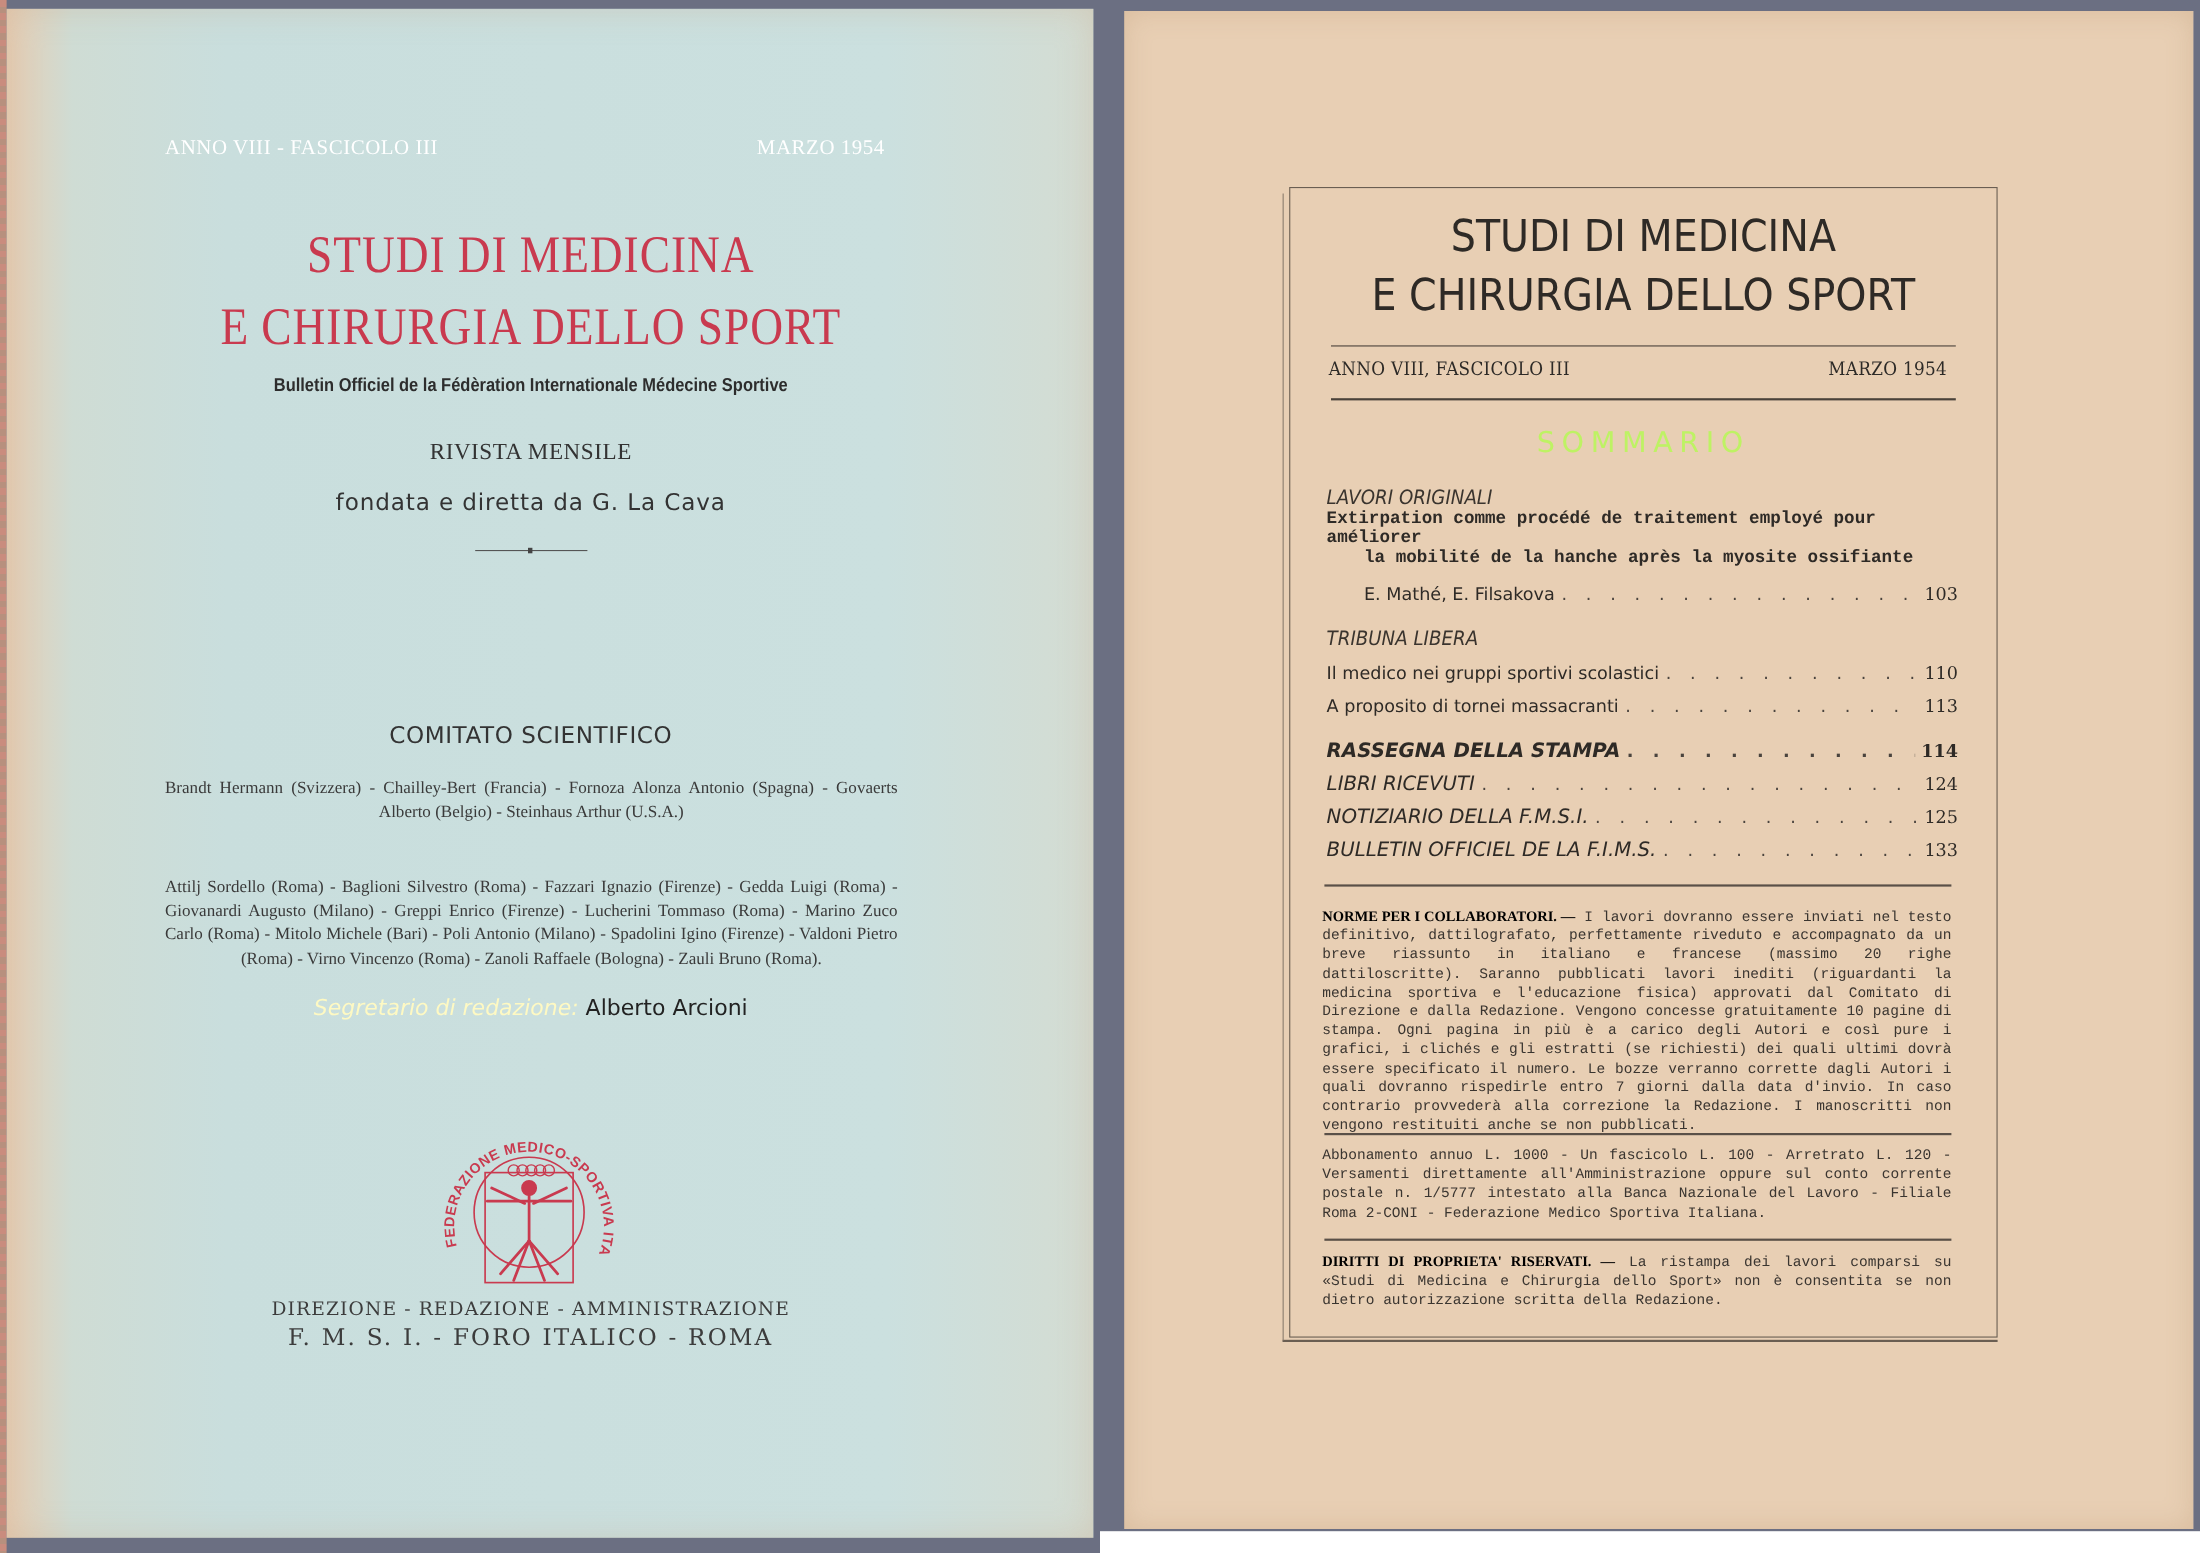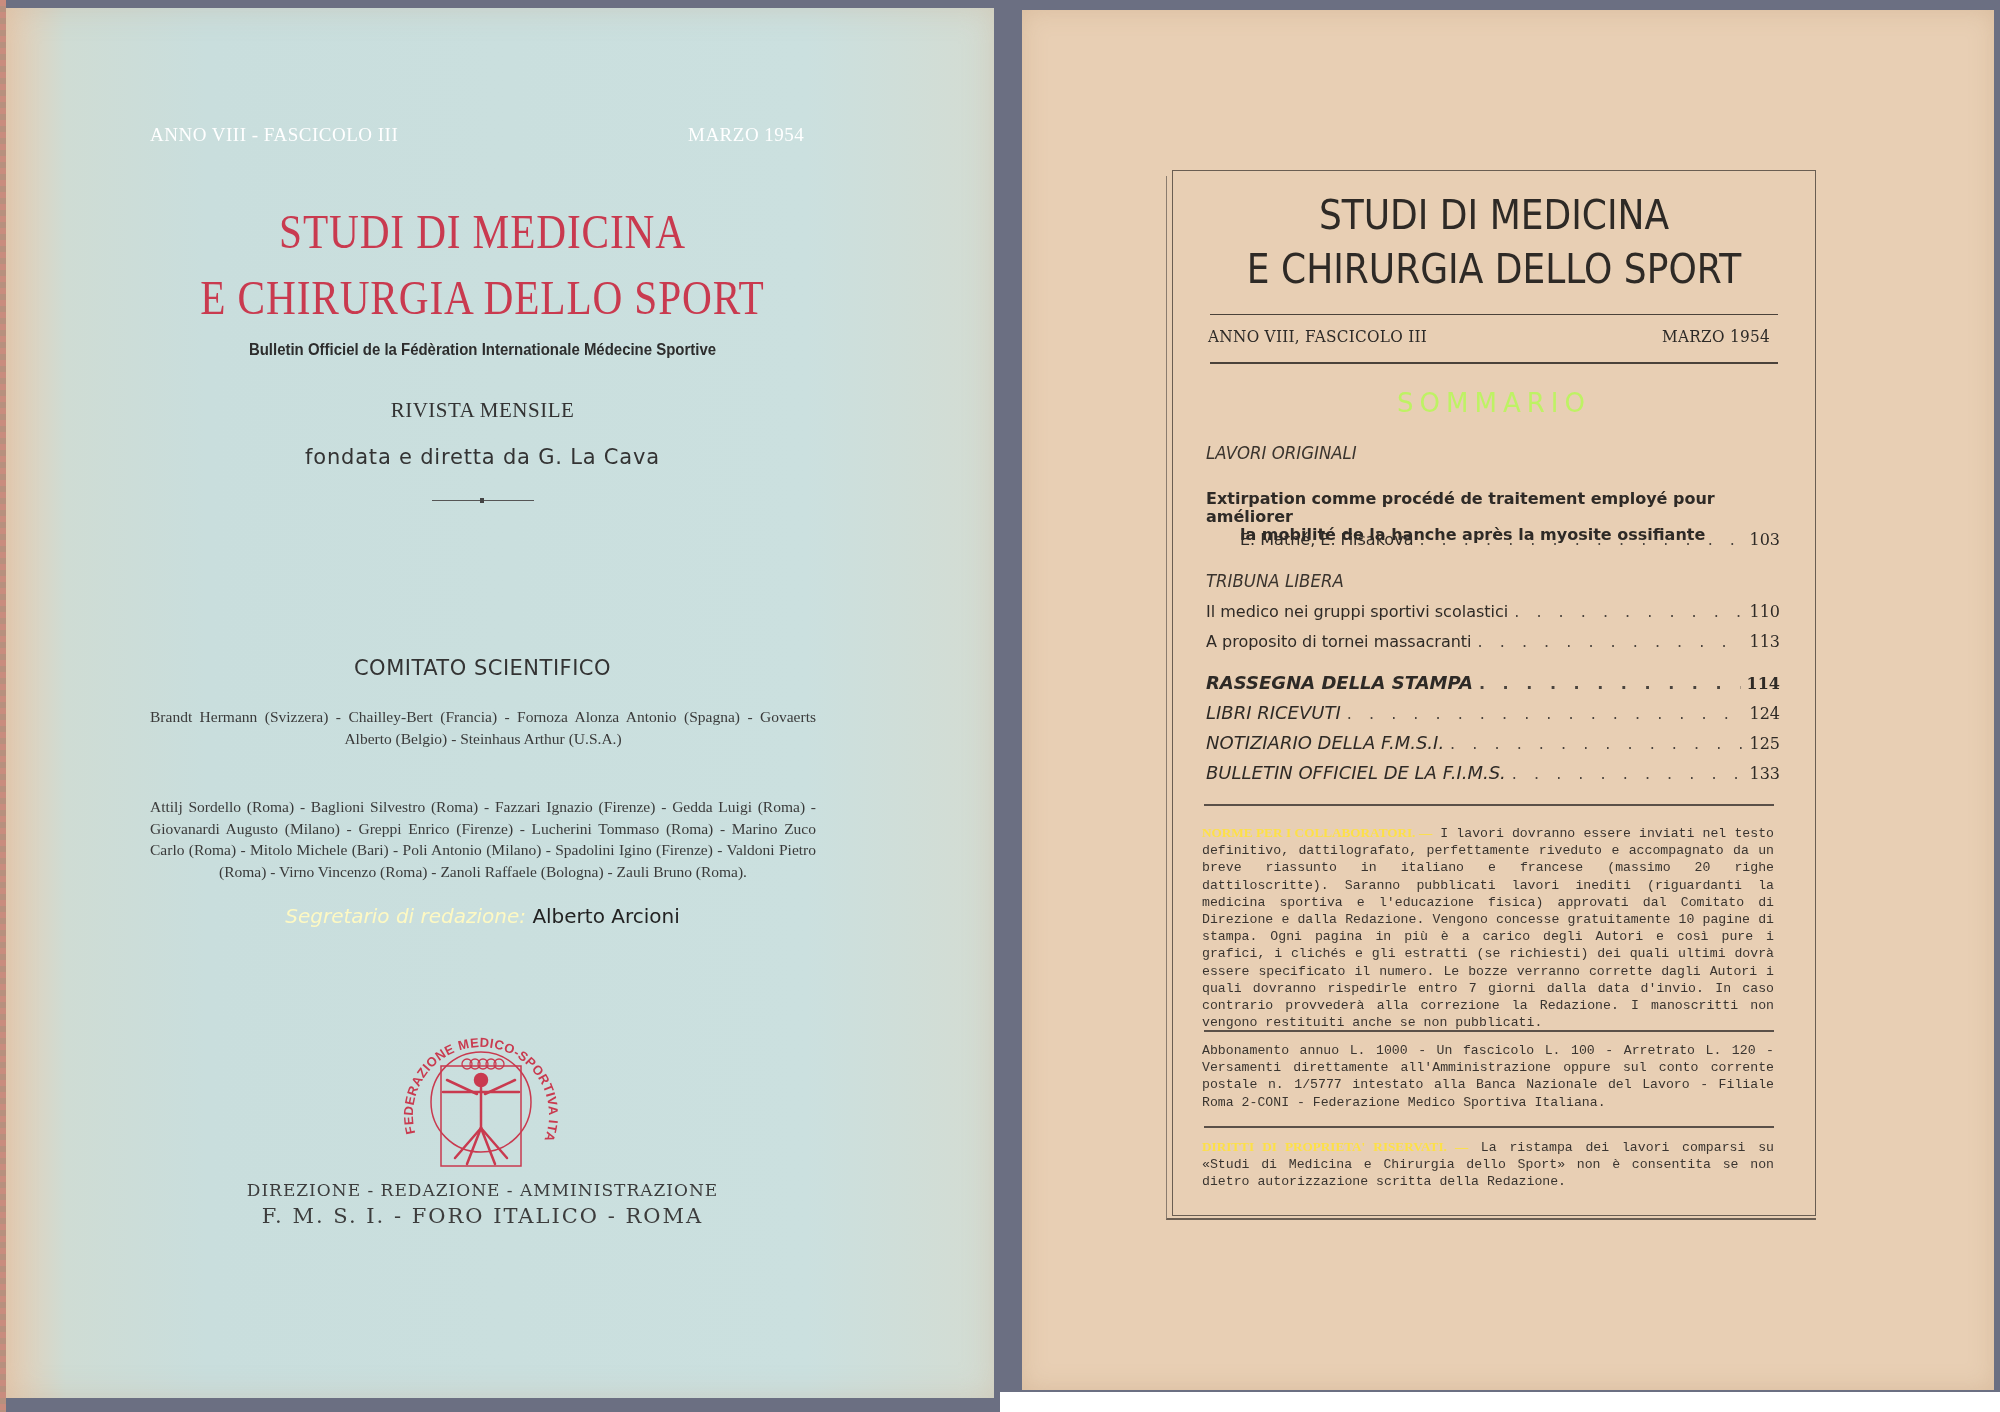--- a/index.html
+++ b/index.html
@@ -123,21 +123,21 @@
   .article-title {
     position:absolute; left:1206px; width:570px; font-family:"DejaVu Sans", sans-serif;
     font-size:16px; color:#2e2a26; line-height:18px; font-weight:bold;
   }
   .article-title .line2 { padding-left:34px; display:block; }
   .rp-hr { position:absolute; left:1204px; width:570px; height:1.5px; background:#5a5048; }
   .rp-para {
     position:absolute; left:1202px; width:572px; font-family:"Liberation Mono", monospace;
     font-size:13.2px; line-height:17.2px; color:#3a3530; text-align:justify;
   }
-  .rp-para .lead { font-family:"Liberation Serif", serif; font-weight:bold; color:#fde047;margin-top:23px; }
+  .rp-para .lead { font-family:"Liberation Serif", serif; font-weight:bold; color:#000000;margin-top:23px; }
 </style>
 </head>
 <body>
 
 <div class="left-edge"></div>
 
 <div class="page left-page"></div>
 <div class="lc-issue">ANNO VIII - FASCICOLO III</div>
 <div class="lc-date">MARZO 1954</div>
 <div class="lc-title l1">STUDI DI MEDICINA</div>
@@ -193,21 +193,21 @@
 
 <div class="rp-title l1">STUDI DI MEDICINA</div>
 <div class="rp-title l2">E CHIRURGIA DELLO SPORT</div>
 <div class="rp-rule" style="top:314px;"></div>
 <div class="rp-issue">ANNO VIII, FASCICOLO III</div>
 <div class="rp-date">MARZO 1954</div>
 <div class="rp-rule" style="top:362px;height:2px;"></div>
 <div class="rp-sommario">SOMMARIO</div>
 
 <div class="sec-head" style="top:442px;">LAVORI ORIGINALI</div>
-<div class="article-title" style="top:490px;">
+<div class="article-title" style="top:462px;font-family:Liberation Mono, monospace;">
   <span>Extirpation comme procédé de traitement employé pour améliorer</span>
   <span class="line2">la mobilité de la hanche après la myosite ossifiante</span>
 </div>
 <div class="toc-row" style="top:530px;left:1240px;width:540px;">
   <span class="t">E. Mathé, E. Filsakova</span>
   <span class="dots"></span>
   <span class="p">103</span>
 </div>
 
 <div class="sec-head" style="top:570px;">TRIBUNA LIBERA</div>

